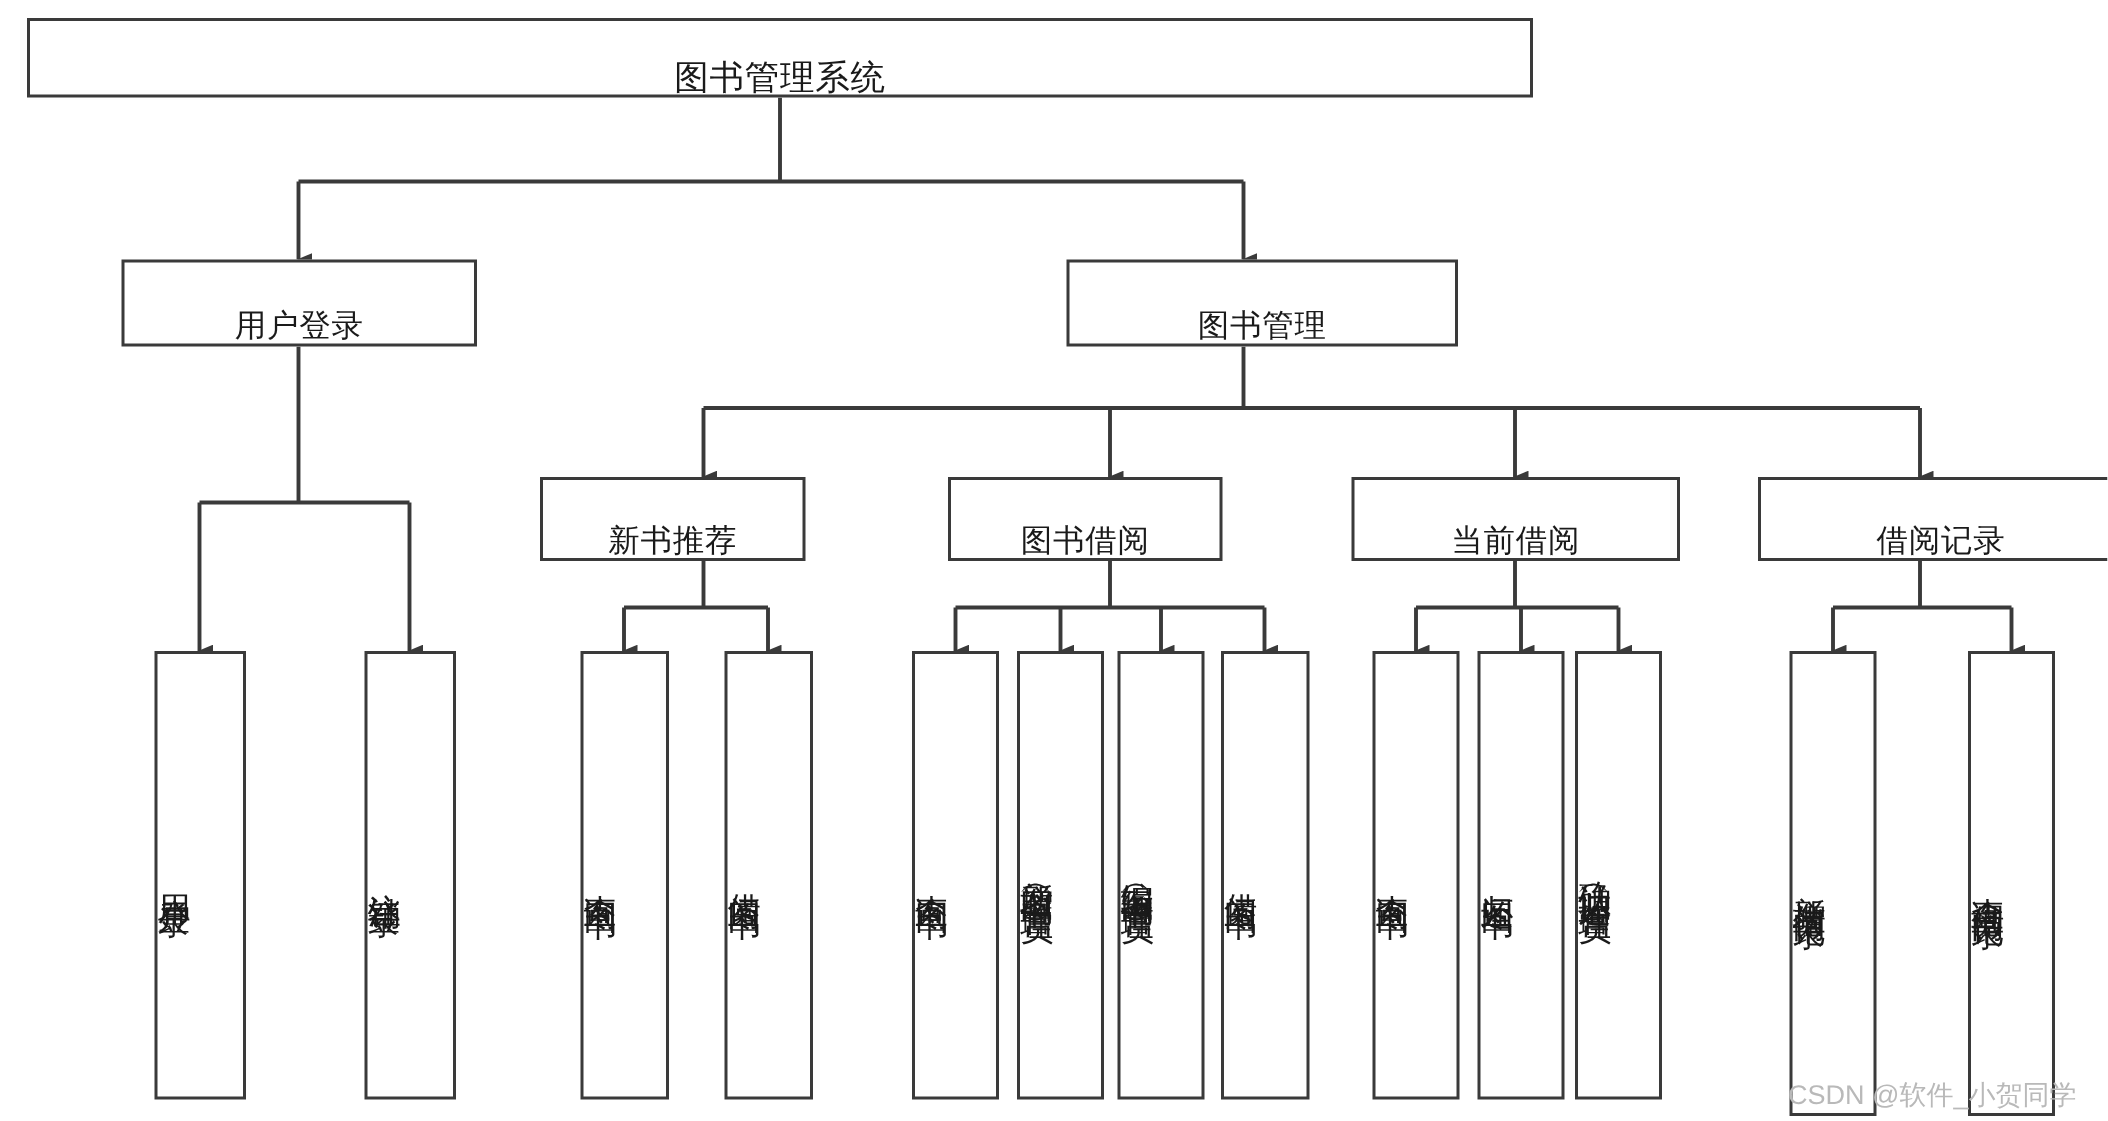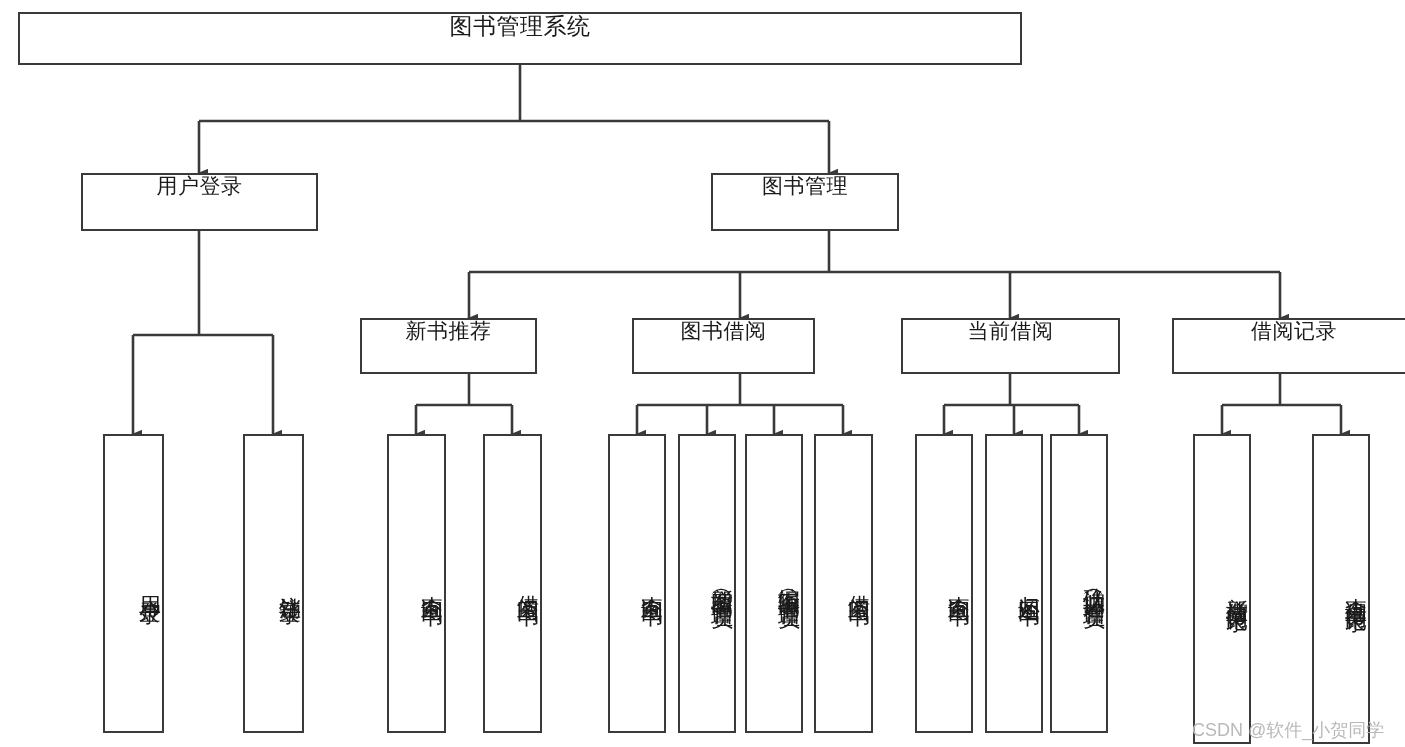--- a/index.html
+++ b/index.html
@@ -24,21 +24,21 @@
     width: 1405px;
     height: 747px;
     pointer-events: none;
   }
   .node-box {
     position: absolute;
     box-sizing: border-box;
     background: #ffffff;
     border: 2.5px solid #3a3a3a;
     display: flex;
-    align-items: flex-start;
+    align-items: flex-end;
     justify-content: center;
     color: #1a1a1a;
   }
   .node-box.horizontal {
     writing-mode: horizontal-tb;
   }
   .node-box.vertical {
     writing-mode: vertical-rl;
     text-orientation: upright;
   }
@@ -114,21 +114,21 @@
       </g>
   </svg>
 
   <div id="nodes-group">
       <div class="node-box lvl0 horizontal" style="left: 18px; top: 12px; width: 1004px; height: 53px;">
         <span class="node-label">图书管理系统</span>
       </div>
       <div class="node-box lvl1 horizontal" style="left: 81px; top: 173px; width: 237px; height: 58px;">
         <span class="node-label">用户登录</span>
       </div>
-      <div class="node-box lvl1 horizontal" style="left: 711px; top: 173px; width: 188px; height: 58px;">
+      <div class="node-box lvl1 horizontal" style="left: 711px; top: 173px; width: 261px; height: 58px;">
         <span class="node-label">图书管理</span>
       </div>
       <div class="node-box lvl2 horizontal" style="left: 360px; top: 318px; width: 177px; height: 56px;">
         <span class="node-label">新书推荐</span>
       </div>
       <div class="node-box lvl2 horizontal" style="left: 632px; top: 318px; width: 183px; height: 56px;">
         <span class="node-label">图书借阅</span>
       </div>
       <div class="node-box lvl2 horizontal" style="left: 901px; top: 318px; width: 219px; height: 56px;">
         <span class="node-label">当前借阅</span>

